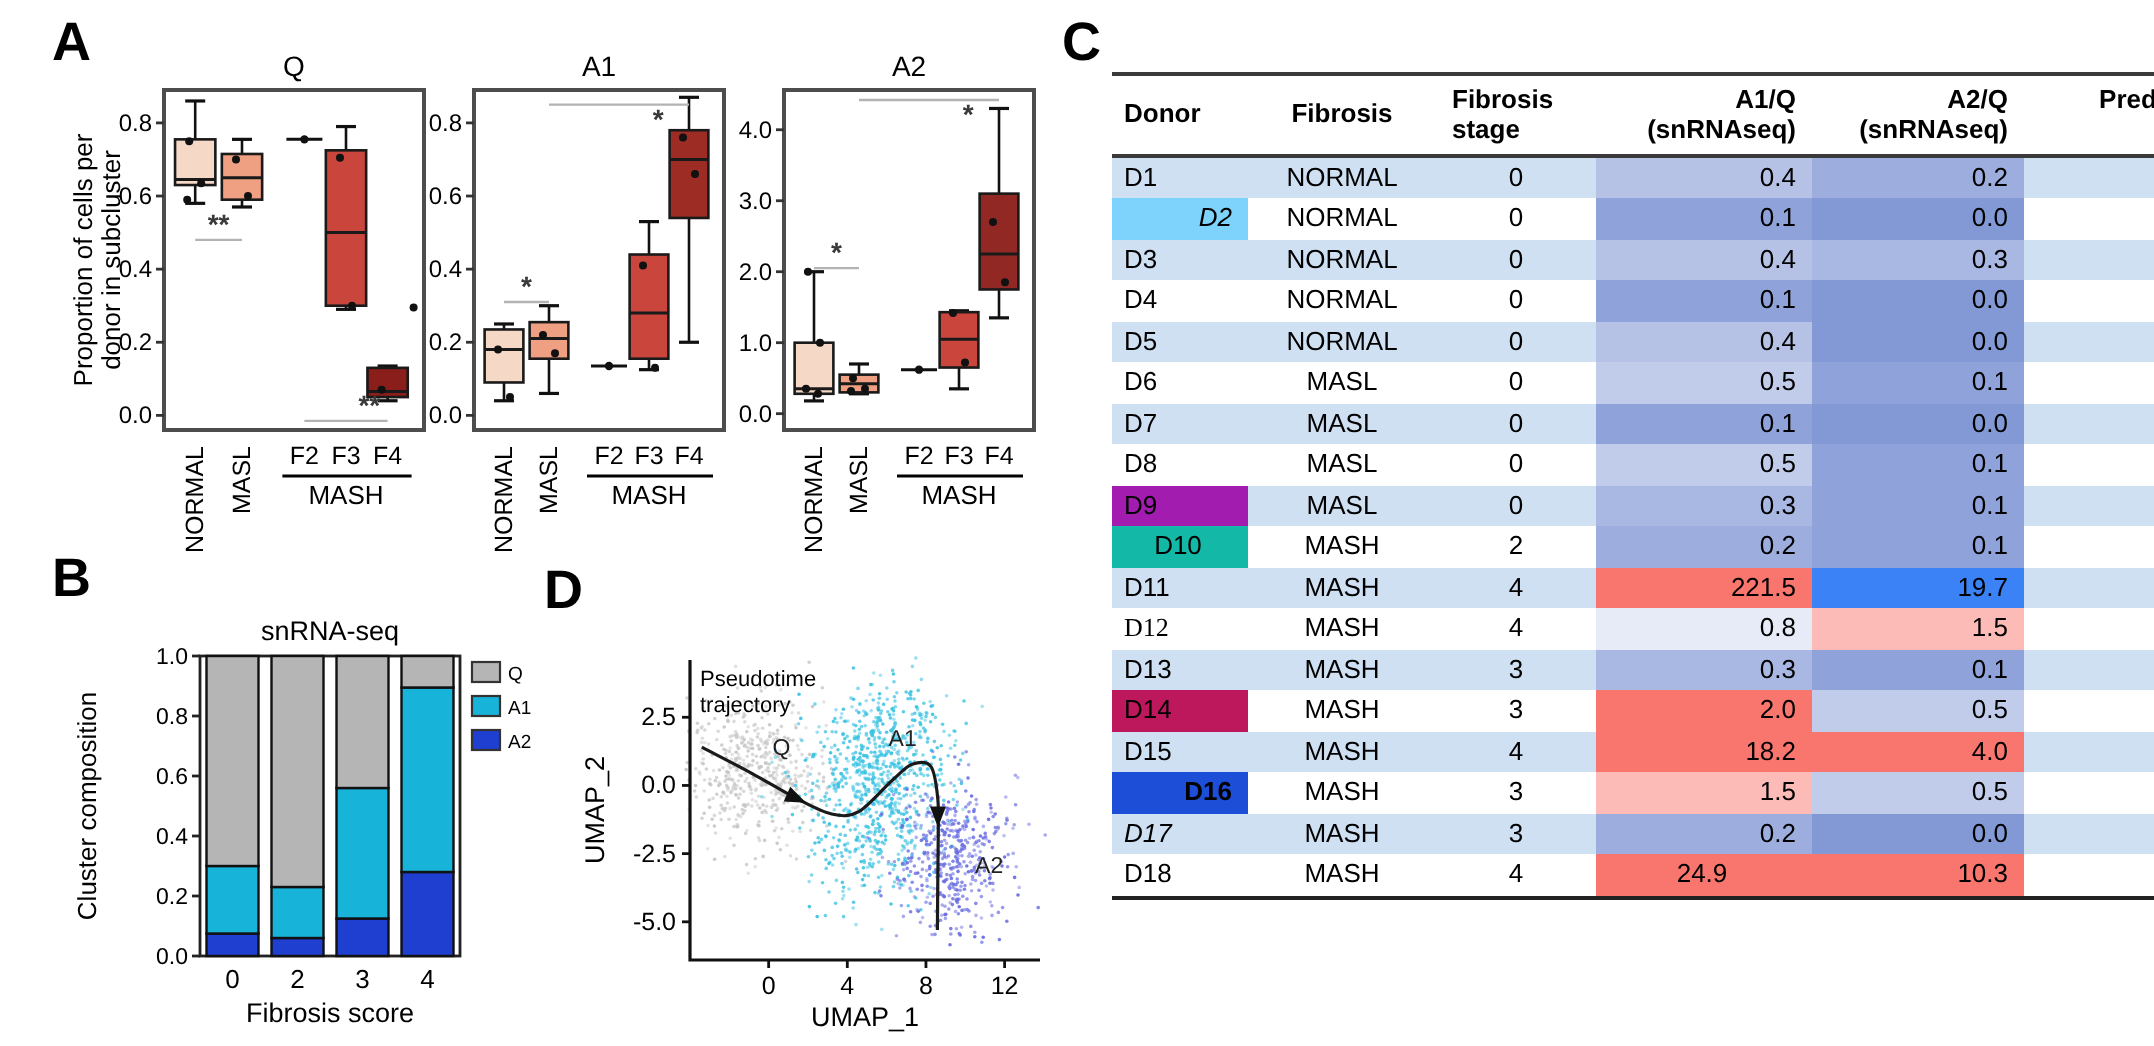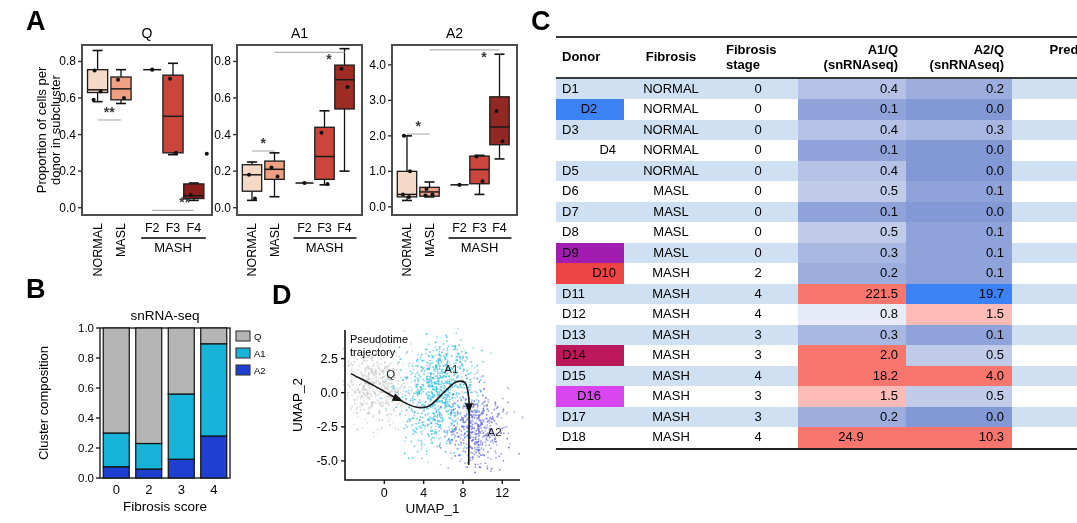--- a/index.html
+++ b/index.html
@@ -2159,37 +2159,37 @@
       <tbody>
           <tr>
             <td style="text-align: left; background: rgb(207, 224, 242);">D1</td>
             <td style="text-align: center; background: rgb(207, 224, 242);">NORMAL</td>
             <td style="text-align: center; background: rgb(207, 224, 242);">0</td>
             <td style="text-align: right; background: rgb(181, 194, 230);">0.4</td>
             <td style="text-align: right; background: rgb(156, 173, 222);">0.2</td>
             <td style="text-align: right; background: rgb(207, 224, 242);">Q</td>
           </tr>
           <tr>
-            <td style="text-align: center; background: #3b82f6;">D2</td>
+            <td style="text-align: right; background: #7dd3fc; font-style: italic;">D2</td>
             <td style="text-align: center; background: rgb(255, 255, 255);">NORMAL</td>
             <td style="text-align: center; background: rgb(255, 255, 255);">0</td>
             <td style="text-align: right; background: rgb(143, 163, 218);">0.1</td>
             <td style="text-align: right; background: rgb(131, 153, 214);">0.0</td>
             <td style="text-align: right; background: rgb(255, 255, 255);">Q</td>
           </tr>
           <tr>
             <td style="text-align: left; background: rgb(207, 224, 242);">D3</td>
             <td style="text-align: center; background: rgb(207, 224, 242);">NORMAL</td>
             <td style="text-align: center; background: rgb(207, 224, 242);">0</td>
             <td style="text-align: right; background: rgb(181, 194, 230);">0.4</td>
             <td style="text-align: right; background: rgb(168, 184, 226);">0.3</td>
             <td style="text-align: right; background: rgb(207, 224, 242);">Q</td>
           </tr>
           <tr>
-            <td style="text-align: right; background: rgb(255, 255, 255);">D4</td>
+            <td style="text-align: left; background: rgb(255, 255, 255);">D4</td>
             <td style="text-align: center; background: rgb(255, 255, 255);">NORMAL</td>
             <td style="text-align: center; background: rgb(255, 255, 255);">0</td>
             <td style="text-align: right; background: rgb(143, 163, 218);">0.1</td>
             <td style="text-align: right; background: rgb(131, 153, 214);">0.0</td>
             <td style="text-align: right; background: rgb(255, 255, 255);">Q</td>
           </tr>
           <tr>
             <td style="text-align: left; background: rgb(207, 224, 242);">D5</td>
             <td style="text-align: center; background: rgb(207, 224, 242);">NORMAL</td>
             <td style="text-align: center; background: rgb(207, 224, 242);">0</td>
@@ -2223,37 +2223,37 @@
           </tr>
           <tr>
             <td style="text-align: left; background: #a21caf;">D9</td>
             <td style="text-align: center; background: rgb(207, 224, 242);">MASL</td>
             <td style="text-align: center; background: rgb(207, 224, 242);">0</td>
             <td style="text-align: right; background: rgb(168, 184, 226);">0.3</td>
             <td style="text-align: right; background: rgb(143, 163, 218);">0.1</td>
             <td style="text-align: right; background: rgb(207, 224, 242);">Q</td>
           </tr>
           <tr>
-            <td style="text-align: right; background: #ef4444;">D10</td>
+            <td style="text-align: center; background: #14b8a6;">D10</td>
             <td style="text-align: center; background: rgb(255, 255, 255);">MASH</td>
             <td style="text-align: center; background: rgb(255, 255, 255);">2</td>
             <td style="text-align: right; background: rgb(156, 173, 222);">0.2</td>
             <td style="text-align: right; background: rgb(143, 163, 218);">0.1</td>
             <td style="text-align: right; background: rgb(255, 255, 255);">Q</td>
           </tr>
           <tr>
             <td style="text-align: left; background: rgb(207, 224, 242);">D11</td>
             <td style="text-align: center; background: rgb(207, 224, 242);">MASH</td>
             <td style="text-align: center; background: rgb(207, 224, 242);">4</td>
             <td style="text-align: right; background: rgb(248, 118, 109);">221.5</td>
             <td style="text-align: right; background: #3b82f6;">19.7</td>
             <td style="text-align: right; background: rgb(207, 224, 242);">A1, A2</td>
           </tr>
           <tr>
-            <td style="text-align: left; background: rgb(255, 255, 255);">D12</td>
+            <td style="text-align: left; background: rgb(255, 255, 255); font-family: Liberation Serif, serif;">D12</td>
             <td style="text-align: center; background: rgb(255, 255, 255);">MASH</td>
             <td style="text-align: center; background: rgb(255, 255, 255);">4</td>
             <td style="text-align: right; background: rgb(230, 235, 247);">0.8</td>
             <td style="text-align: right; background: rgb(252, 187, 182);">1.5</td>
             <td style="text-align: right; background: rgb(255, 255, 255);">A2</td>
           </tr>
           <tr>
             <td style="text-align: left; background: rgb(207, 224, 242);">D13</td>
             <td style="text-align: center; background: rgb(207, 224, 242);">MASH</td>
             <td style="text-align: center; background: rgb(207, 224, 242);">3</td>
@@ -2271,29 +2271,29 @@
           </tr>
           <tr>
             <td style="text-align: left; background: rgb(207, 224, 242);">D15</td>
             <td style="text-align: center; background: rgb(207, 224, 242);">MASH</td>
             <td style="text-align: center; background: rgb(207, 224, 242);">4</td>
             <td style="text-align: right; background: rgb(248, 118, 109);">18.2</td>
             <td style="text-align: right; background: rgb(248, 118, 109);">4.0</td>
             <td style="text-align: right; background: rgb(207, 224, 242);">A1, A2</td>
           </tr>
           <tr>
-            <td style="text-align: center; background: #d946ef;">D16</td>
+            <td style="text-align: right; background: #1d4ed8; font-weight: bold;">D16</td>
             <td style="text-align: center; background: rgb(255, 255, 255);">MASH</td>
             <td style="text-align: center; background: rgb(255, 255, 255);">3</td>
             <td style="text-align: right; background: rgb(252, 187, 182);">1.5</td>
             <td style="text-align: right; background: rgb(193, 204, 235);">0.5</td>
             <td style="text-align: right; background: rgb(255, 255, 255);">A1</td>
           </tr>
           <tr>
-            <td style="text-align: left; background: rgb(207, 224, 242);">D17</td>
+            <td style="text-align: left; background: rgb(207, 224, 242); font-style: italic;">D17</td>
             <td style="text-align: center; background: rgb(207, 224, 242);">MASH</td>
             <td style="text-align: center; background: rgb(207, 224, 242);">3</td>
             <td style="text-align: right; background: rgb(156, 173, 222);">0.2</td>
             <td style="text-align: right; background: rgb(131, 153, 214);">0.0</td>
             <td style="text-align: right; background: rgb(207, 224, 242);">Q</td>
           </tr>
           <tr>
             <td style="text-align: left; background: rgb(255, 255, 255);">D18</td>
             <td style="text-align: center; background: rgb(255, 255, 255);">MASH</td>
             <td style="text-align: center; background: rgb(255, 255, 255);">4</td>

